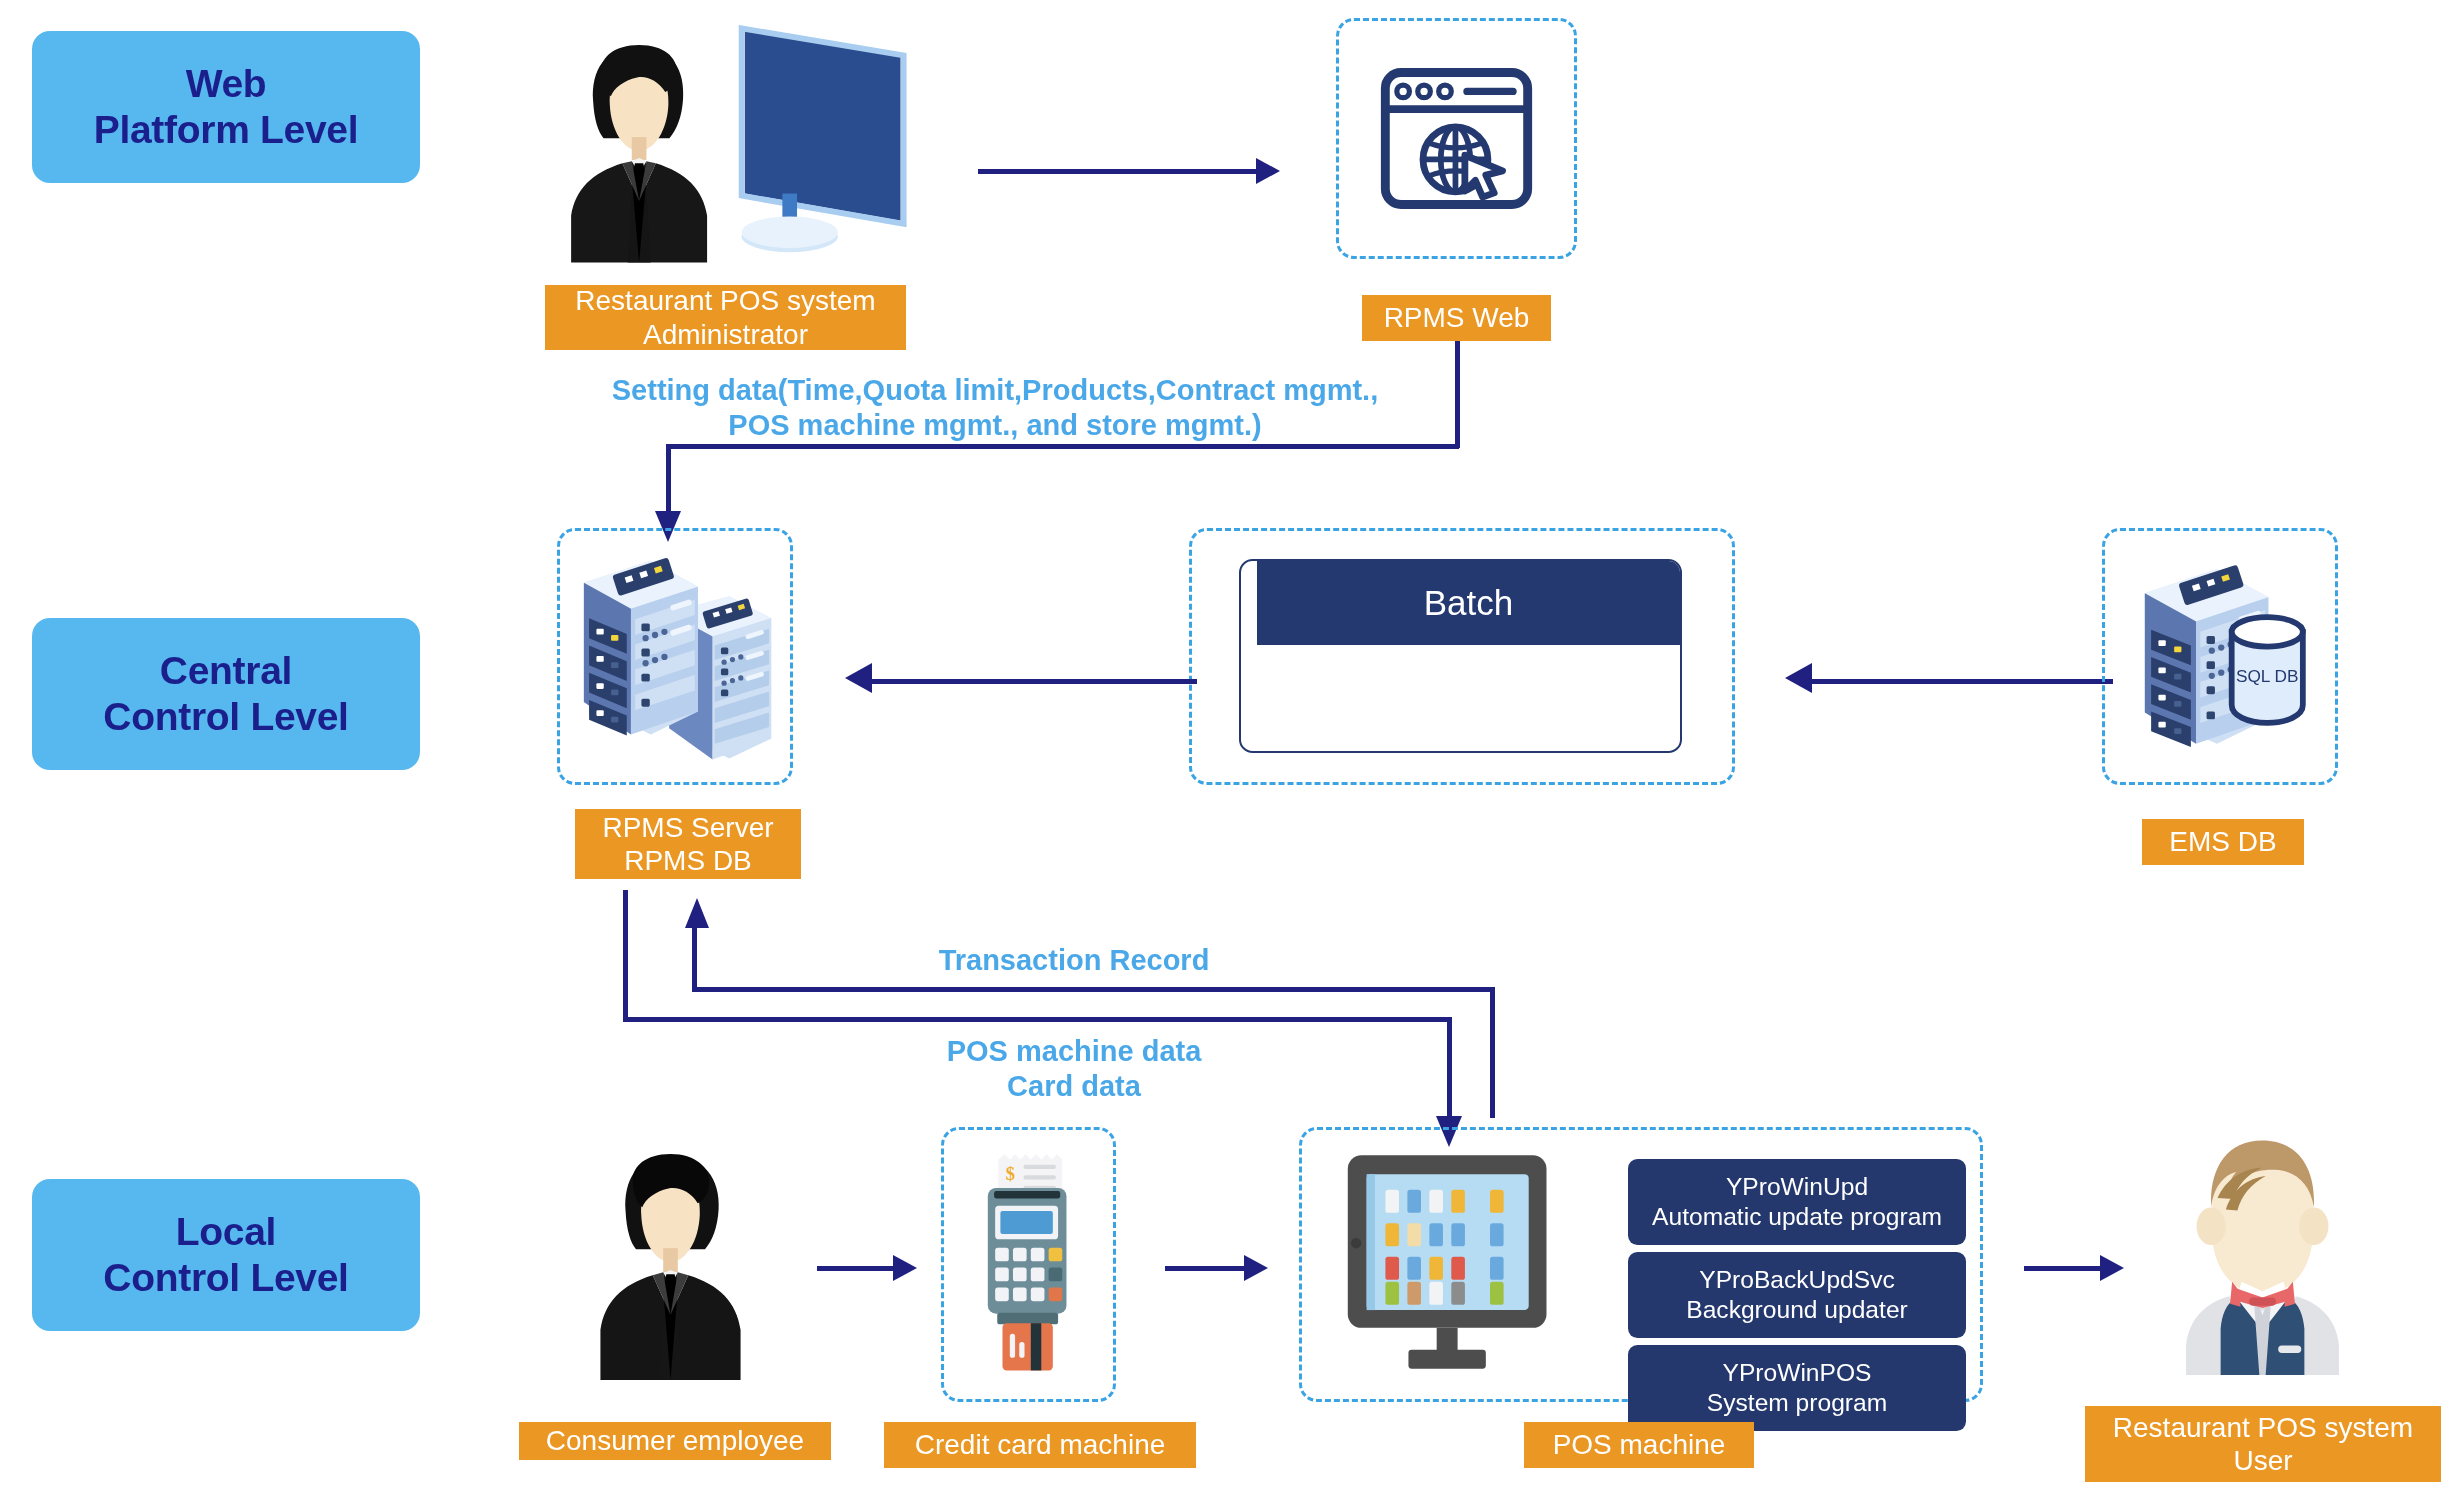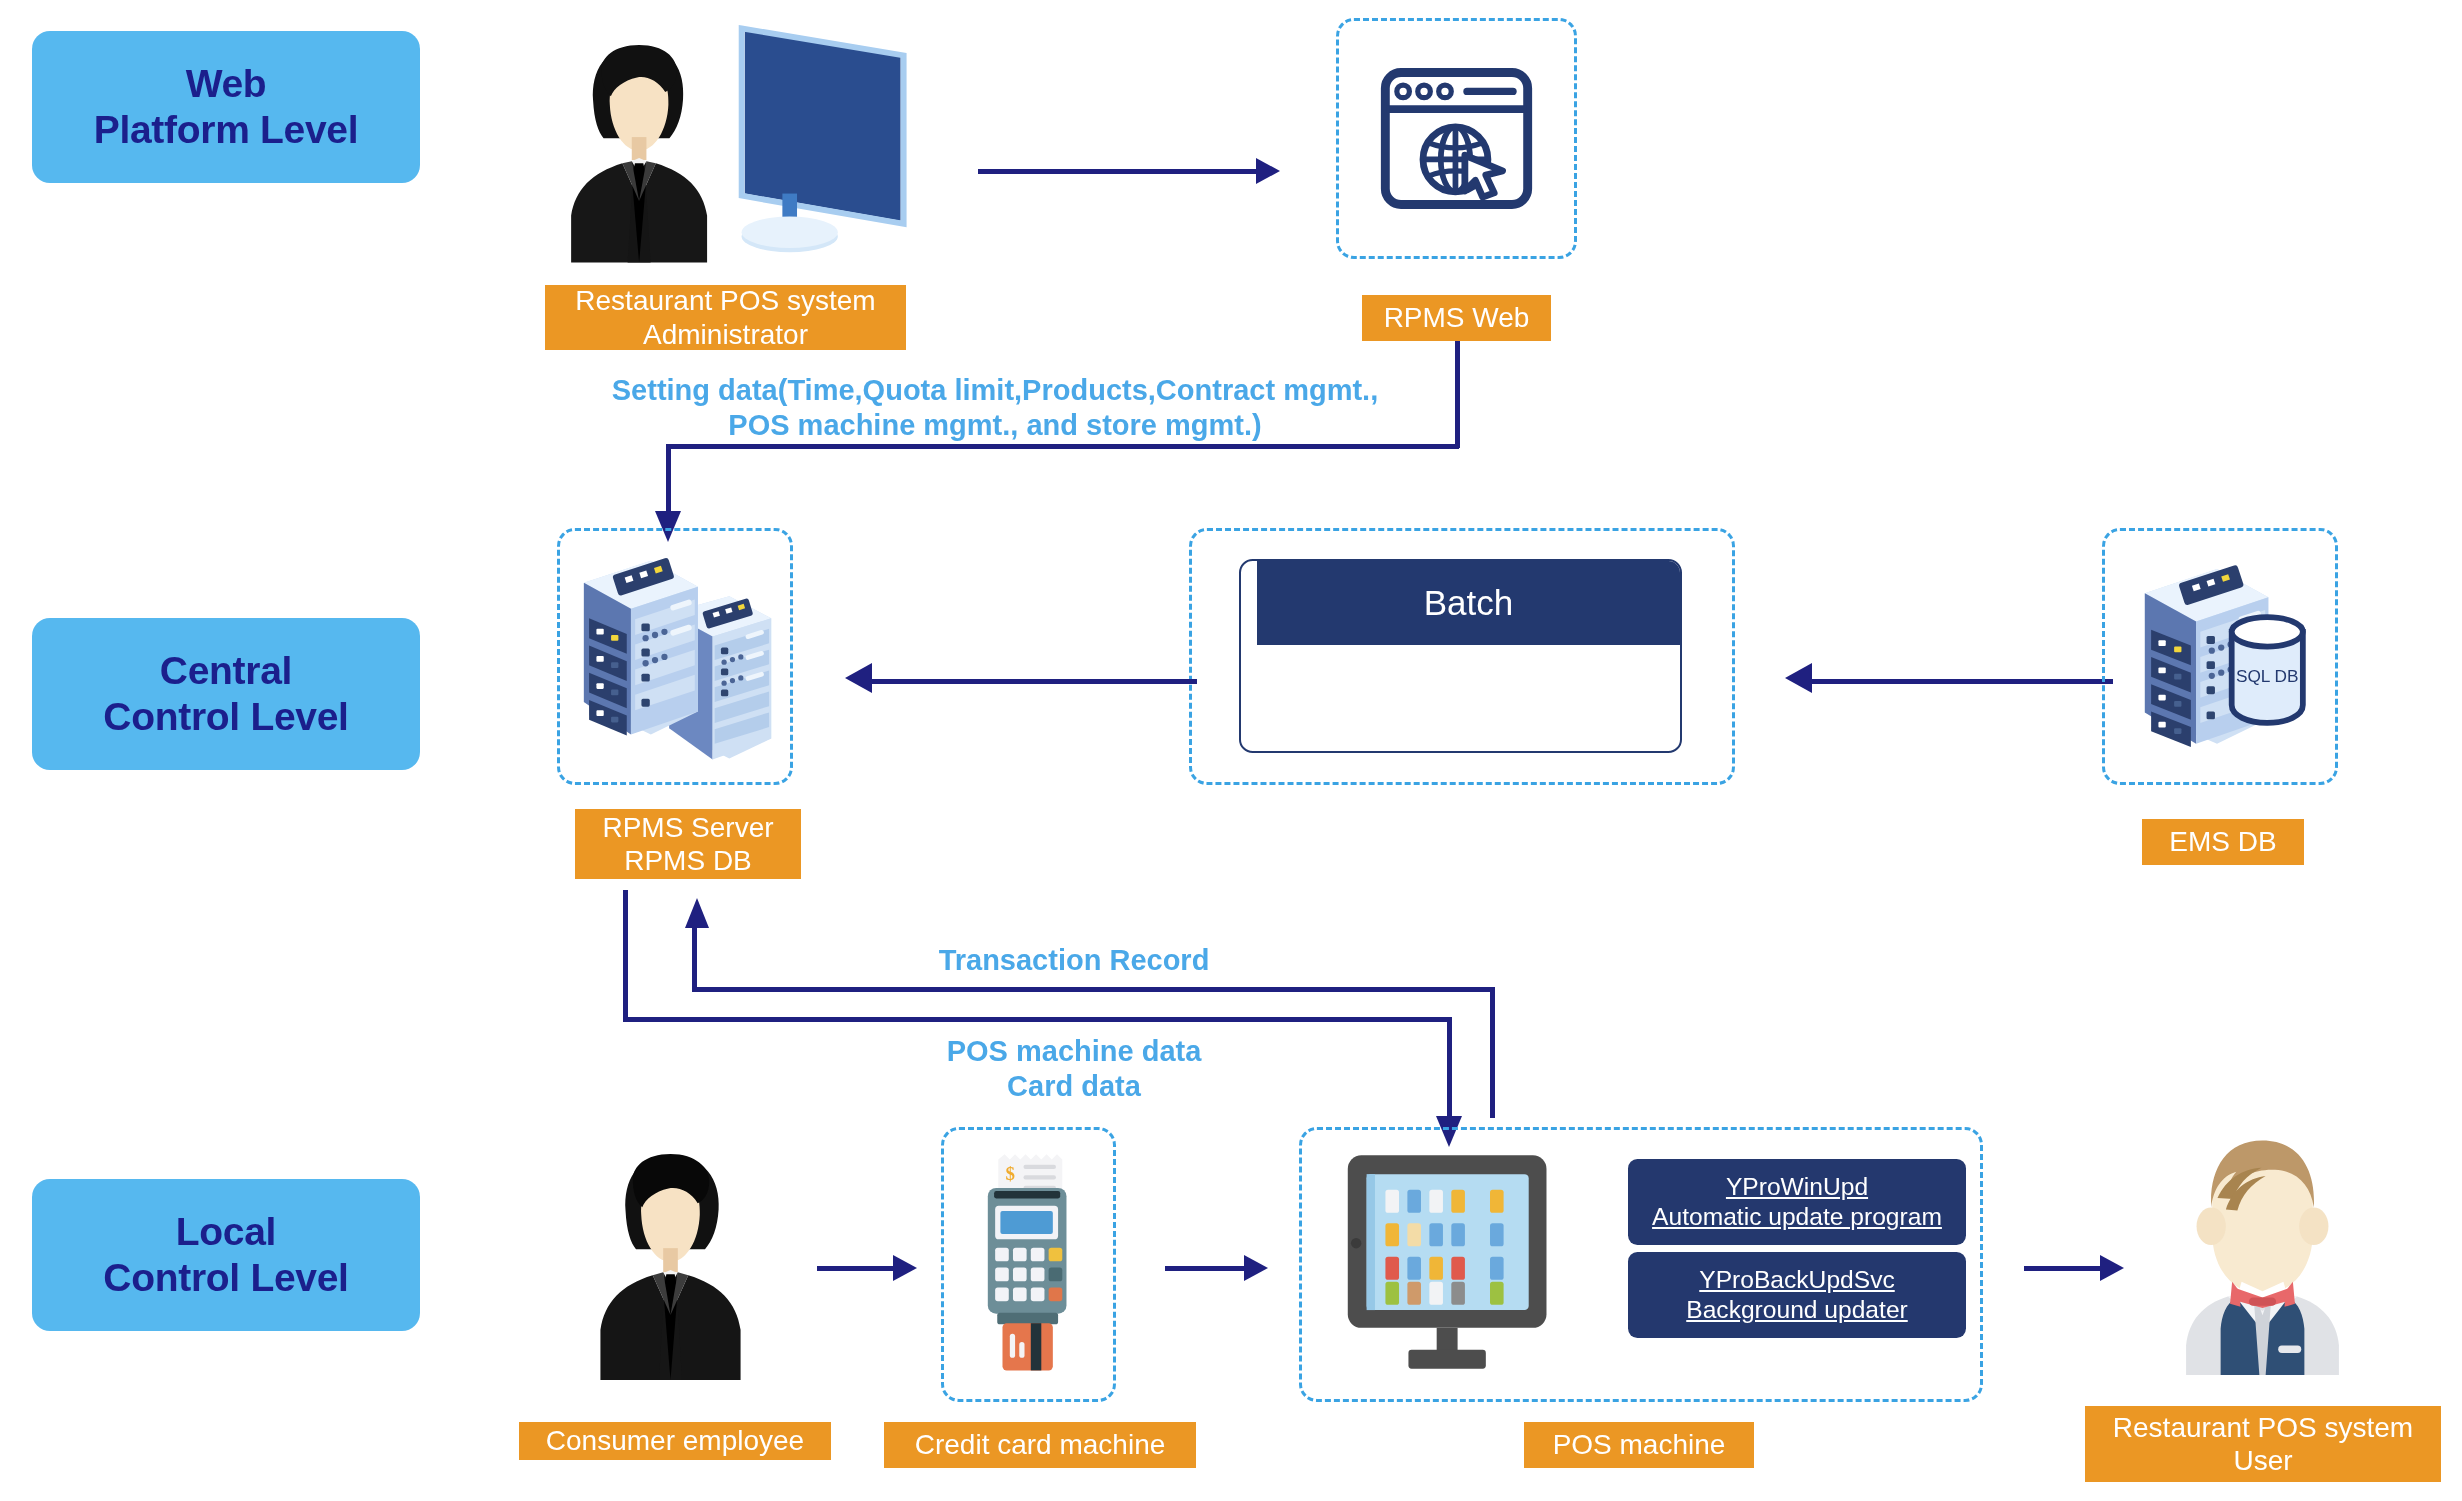--- a/index.html
+++ b/index.html
@@ -90,21 +90,20 @@
     background: #24386e;
     color: #ffffff;
     border-radius: 9.4px;
     display: flex;
     flex-direction: column;
     align-items: center;
     justify-content: center;
     font-size: 24.6px;
     line-height: 1.22;
     box-sizing: border-box;
-    text-decoration: underline;
   }
 
   
   .flow-label {
     color: #4aa8e8;
     font-weight: bold;
     font-size: 29px;
     line-height: 1.22;
     text-align: center;
     white-space: pre-line;
@@ -517,20 +516,24 @@
     </svg>
   </div>
 
   <div class="abs prog-box" style="left:1628px; top:1159px; width:338px; height:86px;">
     <div>YProWinUpd</div>
     <div>Automatic update program</div>
   </div>
   <div class="abs prog-box" style="left:1628px; top:1252px; width:338px; height:86px;">
     <div>YProBackUpdSvc</div>
     <div>Background updater</div>
+  </div>
+  <div class="abs prog-box" style="left:1628px; top:1345px; width:338px; height:86px;">
+    <div>YProWinPOS</div>
+    <div>System program</div>
   </div>
 
   <div class="abs chip" style="left:1524px; top:1422px; width:230px; height:46px;">
     <span>POS machine</span>
   </div>
 
   <div class="abs line-h" style="left:2024px; top:1266px; width:79px;"></div>
   <div class="abs arrow-r" style="left:2100px; top:1255px;"></div>
 
   <div class="abs" style="left:2163px; top:1131px; width:199px; height:246px;">

